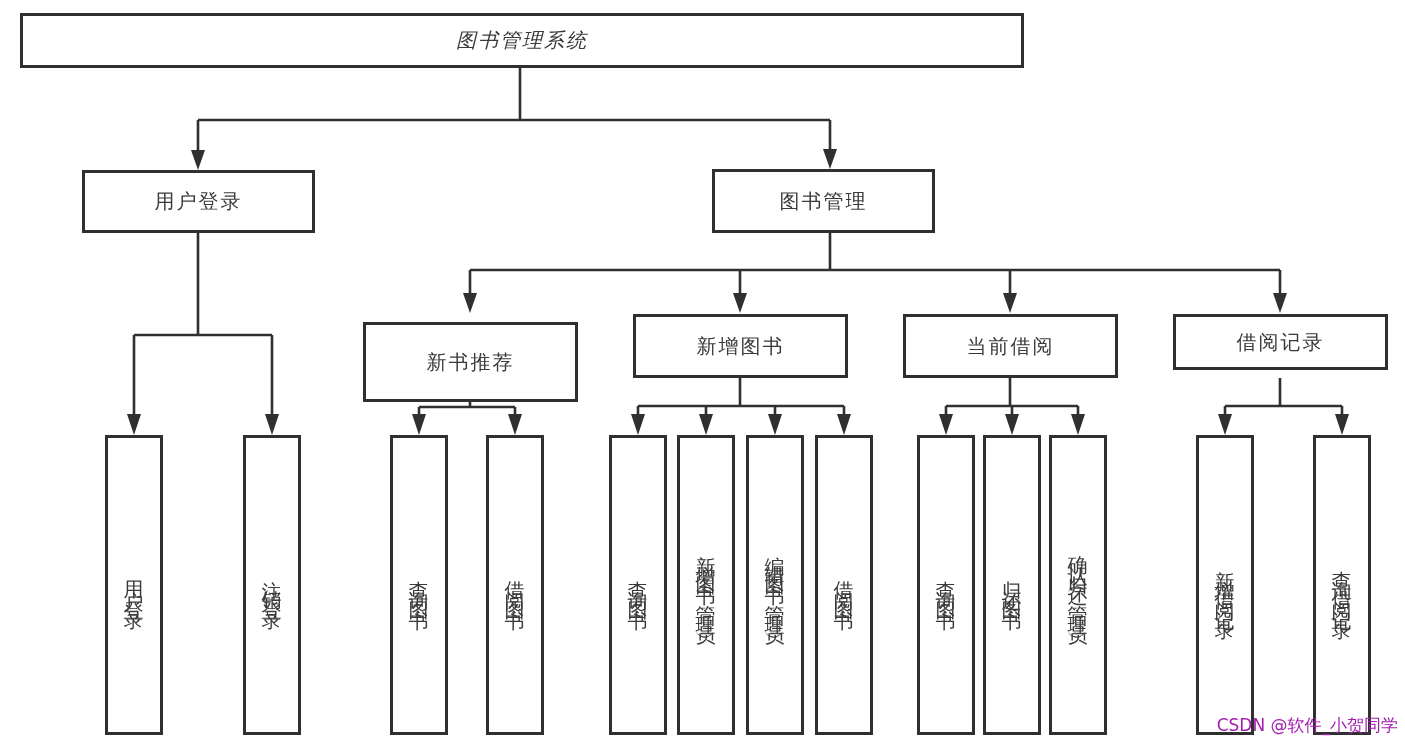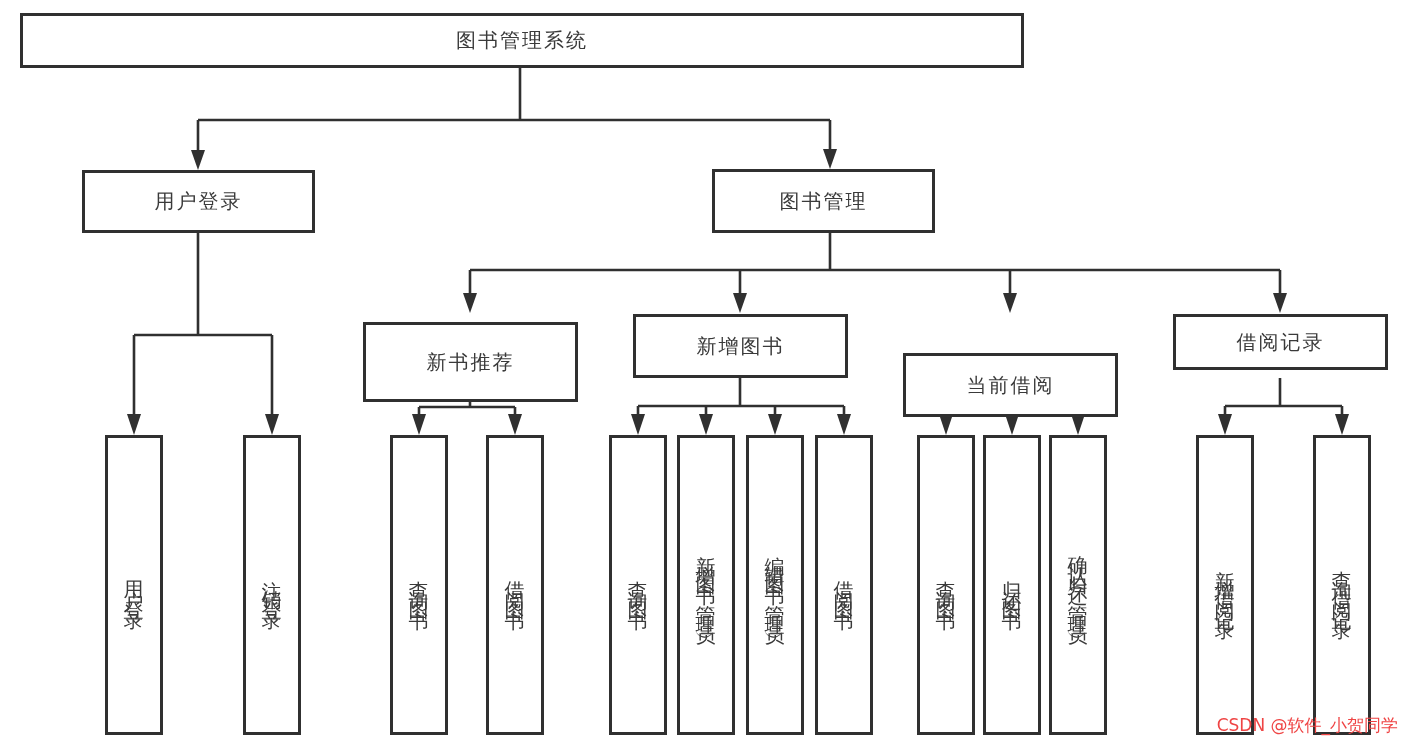--- a/index.html
+++ b/index.html
@@ -43,21 +43,21 @@
     font-size: 20px;
     letter-spacing: 10px;
     line-height: 1;
   }
   #watermark {
     position: absolute;
     left: 1186px;
     top: 714px;
     width: 212px;
     font-size: 17px;
-    color: #ef4444;
+    color: #a21caf;
     white-space: nowrap;
     z-index: 3;
     text-align: right;
   }
 </style>
 </head>
 <body>
 
 <div id="canvas">
 
@@ -101,28 +101,28 @@
 
       <polygon points="946,435 939,414 953,414"></polygon>
       <polygon points="1012,435 1005,414 1019,414"></polygon>
       <polygon points="1078,435 1071,414 1085,414"></polygon>
 
       <polygon points="1225,435 1218,414 1232,414"></polygon>
       <polygon points="1342,435 1335,414 1349,414"></polygon>
     </g>
   </svg>
 
-  <div class="box hbox" style="left:20px; top:13px; width:1004px; height:55px;">图书管理系统</div>
+  <div class="box hbox" style="left:20px; top:13px; width:1004px; height:55px;font-style:italic;">图书管理系统</div>
 
   <div class="box hbox" style="left:82px; top:170px; width:233px; height:63px;">用户登录</div>
   <div class="box hbox" style="left:712px; top:169px; width:223px; height:64px;">图书管理</div>
 
   <div class="box hbox" style="left:363px; top:322px; width:215px; height:80px;">新书推荐</div>
   <div class="box hbox" style="left:633px; top:314px; width:215px; height:64px;">新增图书</div>
-  <div class="box hbox" style="left:903px; top:314px; width:215px; height:64px;margin-top:39px;">当前借阅</div>
+  <div class="box hbox" style="left:903px; top:314px; width:215px; height:64px;">当前借阅</div>
   <div class="box hbox" style="left:1173px; top:314px; width:215px; height:56px;font-family:Liberation Mono, monospace;">借阅记录</div>
 
   <div class="box vbox" style="left:105px; top:435px; width:58px; height:300px;">用户登录</div>
   <div class="box vbox" style="left:243px; top:435px; width:58px; height:300px;">注销登录</div>
 
   <div class="box vbox" style="left:390px; top:435px; width:58px; height:300px;">查询图书</div>
   <div class="box vbox" style="left:486px; top:435px; width:58px; height:300px;">借阅图书</div>
 
   <div class="box vbox" style="left:609px; top:435px; width:58px; height:300px;">查询图书</div>
   <div class="box vbox" style="left:677px; top:435px; width:58px; height:300px;">新增图书（管理员）</div>

